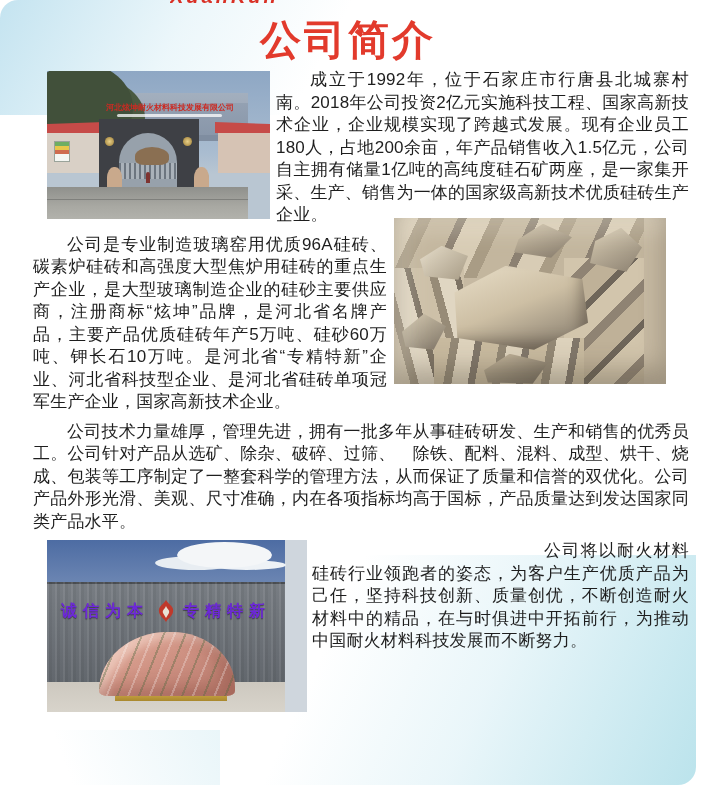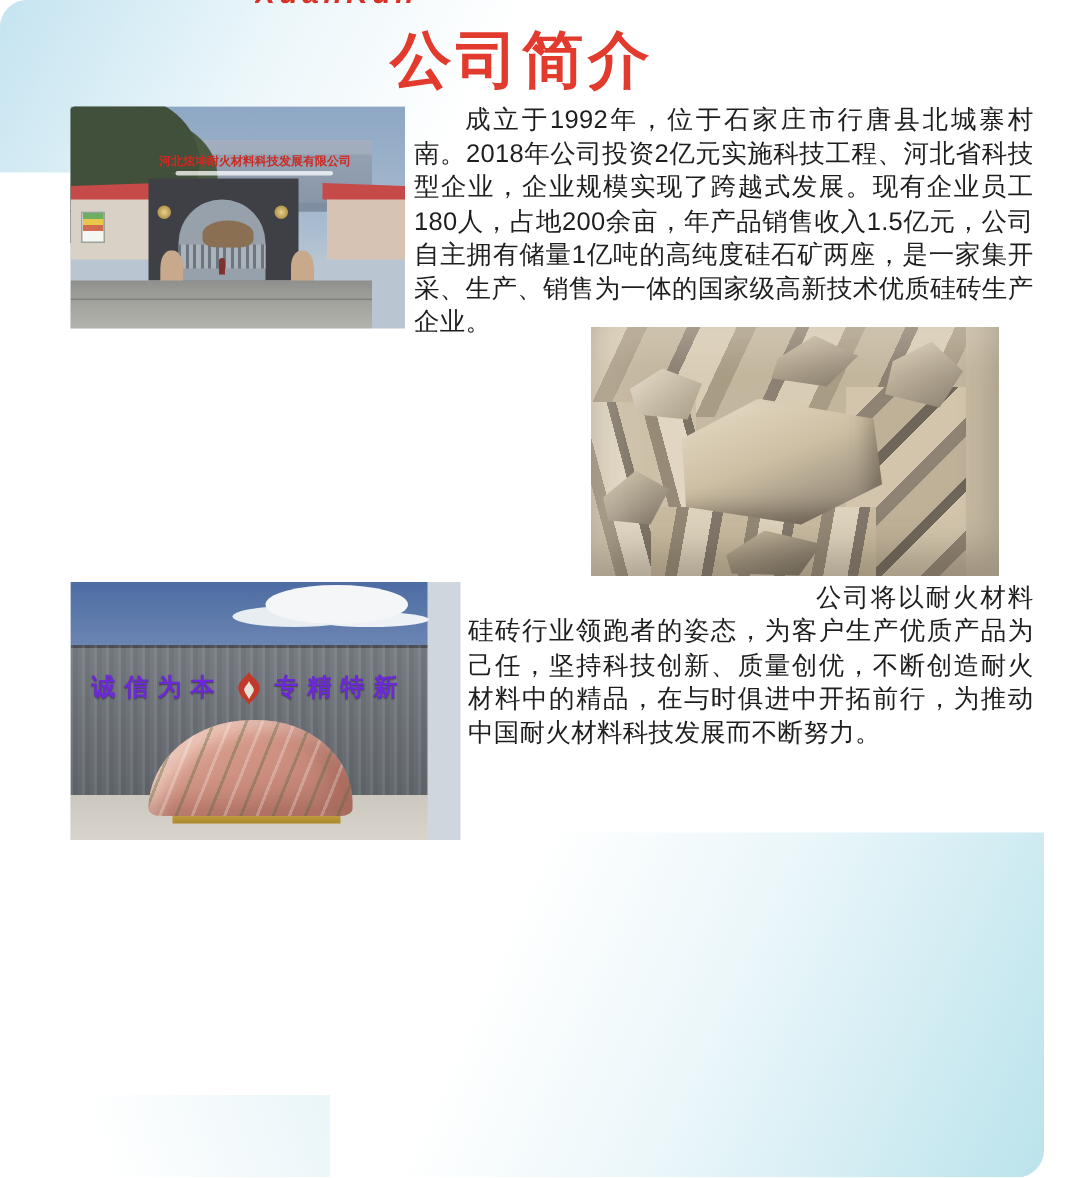--- a/index.html
+++ b/index.html
@@ -131,38 +131,40 @@
       <div class="g-fence"></div>
       <div class="g-rock"></div>
       <div class="g-emblem-l"></div>
       <div class="g-emblem-r"></div>
       <div class="g-lion-l"></div>
       <div class="g-lion-r"></div>
       <div class="g-person"></div>
       <div class="g-ground"></div>
       <div class="g-ground-line"></div>
     </div>
-    <p>成立于1992年，位于石家庄市行唐县北城寨村南。2018年公司投资2亿元实施科技工程、河北省科技型企业，企业规模实现了跨越式发展。现有企业员工180人，占地200余亩，年产品销售收入1.5亿元，公司自主拥有储量1亿吨的高纯度硅石矿两座，是一家集开采、生产、销售为一体的国家级高新技术优质硅砖生产企业。</p>
+    <p>成立于1992年，位于石家庄市行唐县北城寨村南。2018年公司投资2亿元实施科技工程、国家高新技术企业，企业规模实现了跨越式发展。现有企业员工180人，占地200余亩，年产品销售收入1.5亿元，公司自主拥有储量1亿吨的高纯度硅石矿两座，是一家集开采、生产、销售为一体的国家级高新技术优质硅砖生产企业。</p>
     <div class="clear"></div>
 
     <div class="photo photo-rocks">
       <div class="shard" style="left:0;top:0;width:250px;height:60px;background:repeating-linear-gradient(115deg,#d8ccb5 0 22px,#a99c85 22px 34px,#c3b69e 34px 58px,#8c8172 58px 66px);"></div>
       <div class="shard" style="left:0;top:50px;width:70px;height:116px;background:repeating-linear-gradient(75deg,#cdc0a8 0 16px,#978b77 16px 24px,#e0d6c2 24px 40px,#7d7364 40px 46px);"></div>
       <div class="shard" style="left:170px;top:40px;width:80px;height:126px;background:repeating-linear-gradient(135deg,#d2c5ac 0 18px,#8f8373 18px 27px,#bfb198 27px 46px,#6f665a 46px 53px);"></div>
       <div class="shard" style="left:40px;top:120px;width:150px;height:46px;background:repeating-linear-gradient(100deg,#c8ba9f 0 17px,#938875 17px 25px,#ddd2bc 25px 41px,#81776a 41px 48px);"></div>
       <div class="shard" style="left:52px;top:48px;width:142px;height:84px;background:linear-gradient(158deg,#e2d7c0 12%,#cdbfa4 48%,#9a8f7d 82%,#7c7264 100%);clip-path:polygon(6% 32%,42% 0,96% 16%,100% 68%,62% 100%,8% 86%);box-shadow:inset -8px -10px 14px rgba(60,50,40,0.4);"></div>
       <div class="shard" style="left:26px;top:28px;width:48px;height:34px;background:linear-gradient(140deg,#e6ddca,#a79b85);clip-path:polygon(0 40%,45% 0,100% 30%,80% 100%,10% 90%);"></div>
       <div class="shard" style="left:196px;top:10px;width:52px;height:44px;background:linear-gradient(150deg,#d9cdb4,#8a7f6f);clip-path:polygon(10% 30%,60% 0,100% 45%,70% 100%,0 80%);"></div>
       <div class="shard" style="left:8px;top:96px;width:44px;height:36px;background:linear-gradient(150deg,#d4c8af,#7e7466);clip-path:polygon(0 50%,50% 0,100% 35%,72% 100%,8% 92%);"></div>
       <div class="shard" style="left:120px;top:6px;width:58px;height:34px;background:linear-gradient(160deg,#cfc2a8,#857a6b);clip-path:polygon(8% 45%,50% 0,100% 40%,64% 100%,0 84%);"></div>
       <div class="shard" style="left:90px;top:136px;width:64px;height:30px;background:linear-gradient(160deg,#cabca1,#6e6558);clip-path:polygon(0 55%,40% 0,100% 30%,76% 100%,6% 96%);"></div>
       <div class="r-vign"></div>
     </div>
+    <p>公司是专业制造玻璃窑用优质96A硅砖、碳素炉硅砖和高强度大型焦炉用硅砖的重点生产企业，是大型玻璃制造企业的硅砂主要供应商，注册商标“炫坤”品牌，是河北省名牌产品，主要产品优质硅砖年产5万吨、硅砂60万吨、钾长石10万吨。是河北省“专精特新”企业、河北省科技型企业、是河北省硅砖单项冠军生产企业，国家高新技术企业。</p>
     <div class="clear"></div>
 
+    <p>公司技术力量雄厚，管理先进，拥有一批多年从事硅砖研发、生产和销售的优秀员工。公司针对产品从选矿、除杂、破碎、过筛、　除铁、配料、混料、成型、烘干、烧成、包装等工序制定了一整套科学的管理方法，从而保证了质量和信誉的双优化。公司产品外形光滑、美观、尺寸准确，内在各项指标均高于国标，产品质量达到发达国家同类产品水平。</p>
 
     <div class="photo photo-monument">
       <div class="m-sky"></div>
       <div class="m-cloud"></div>
       <div class="m-wall"></div>
       <div class="m-wall-tex"></div>
       <div class="m-textrow">
         <span class="m-gold">诚信为本</span>
         <svg width="20" height="22" viewBox="0 0 20 22">
           <path d="M10 0 C7 5 2 6 3 12 C4 17 8 18 10 22 C12 18 16 17 17 12 C18 6 13 5 10 0 Z" fill="#c0392b"></path>

